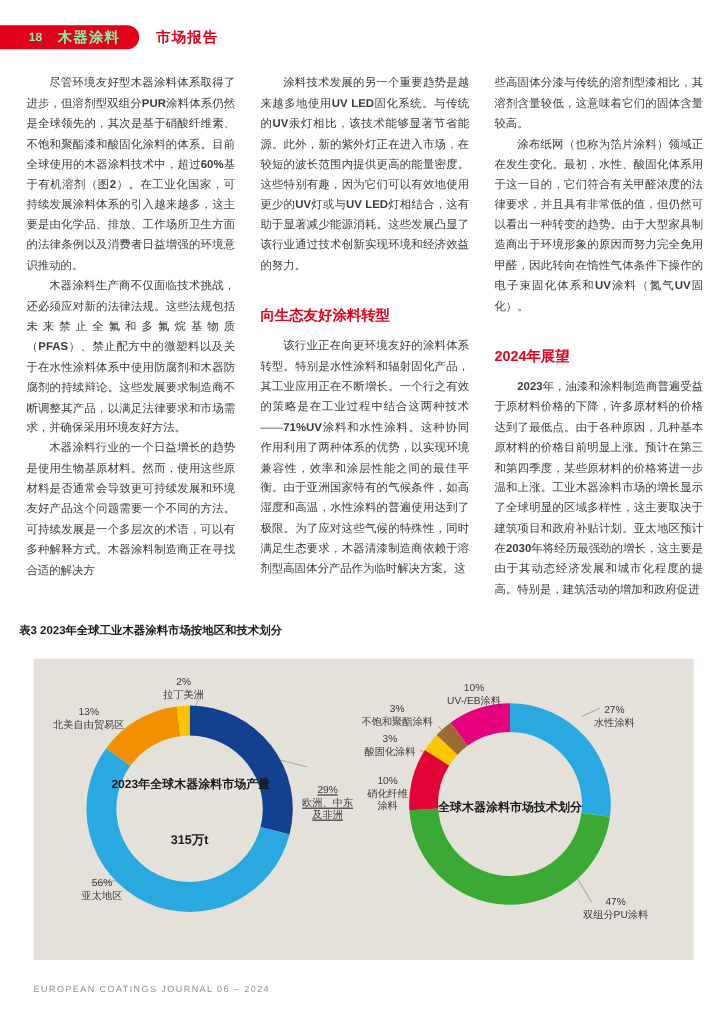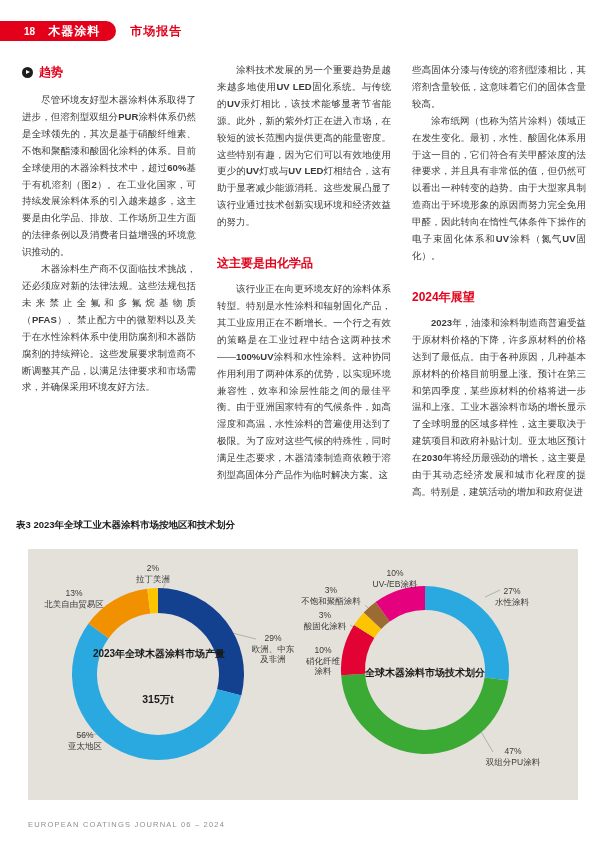--- a/index.html
+++ b/index.html
@@ -5,21 +5,21 @@
   html,body{margin:0;padding:0;background:#888;}
   .page{
     position:relative;width:600px;height:849px;background:#ffffff;
     font-family:"Liberation Sans","DejaVu Sans",sans-serif;
     color:#3b3b3b;overflow:hidden;margin:0 auto;
   }
   
   .masthead{position:absolute;left:0;top:21px;height:20px;display:flex;align-items:center;}
   .pill{
     display:flex;align-items:center;gap:13px;height:20px;background:#e2001a;
-    border-radius:0 10px 10px 0;padding:0 16px 0 24px;color:#ffffff;
+    border-radius:0 10px 10px 0;padding:0 16px 0 24px;color:#86efac;
   }
   .pill .pgnum{font-size:10px;font-weight:bold;}
   .pill .section{font-size:12px;font-weight:bold;letter-spacing:1px;}
   .category{color:#e2001a;font-size:12px;font-weight:bold;margin-left:14px;letter-spacing:1px;}
   
   .columns{position:absolute;left:22px;top:62px;width:564px;display:flex;gap:21px;}
   .col{width:174px;font-size:9.5px;line-height:16.9px;text-align:justify;text-justify:inter-ideograph;}
   .col p{margin:0;text-indent:2em;}
   .col p.noindent{text-indent:0;}
   .col .heading{
@@ -61,33 +61,30 @@
   <header class="masthead">
     <div class="pill">
       <span class="pgnum">18</span>
       <span class="section">木器涂料</span>
     </div>
     <span class="category">市场报告</span>
   </header>
 
   <main class="columns">
     <div class="col">
-        <div class="heading first">
-          <span class="play-icon"></span>
-          <span>趋势</span>
-        </div>
         <p>尽管环境友好型木器涂料体系取得了进步，但溶剂型双组分<b>PUR</b>涂料体系仍然是全球领先的，其次是基于硝酸纤维素、不饱和聚酯漆和酸固化涂料的体系。目前全球使用的木器涂料技术中，超过<b>60%</b>基于有机溶剂（图<b>2</b>）。在工业化国家，可持续发展涂料体系的引入越来越多，这主要是由化学品、排放、工作场所卫生方面的法律条例以及消费者日益增强的环境意识推动的。</p>
         <p>木器涂料生产商不仅面临技术挑战，还必须应对新的法律法规。这些法规包括未来禁止全氟和多氟烷基物质（<b>PFAS</b>）、禁止配方中的微塑料以及关于在水性涂料体系中使用防腐剂和木器防腐剂的持续辩论。这些发展要求制造商不断调整其产品，以满足法律要求和市场需求，并确保采用环境友好方法。</p>
+        <p>木器涂料行业的一个日益增长的趋势是使用生物基原材料。然而，使用这些原材料是否通常会导致更可持续发展和环境友好产品这个问题需要一个不同的方法。可持续发展是一个多层次的术语，可以有多种解释方式。木器涂料制造商正在寻找合适的解决方</p>
       </div>
     <div class="col">
         <p>涂料技术发展的另一个重要趋势是越来越多地使用<b>UV</b> <b>LED</b>固化系统。与传统的<b>UV</b>汞灯相比，该技术能够显著节省能源。此外，新的紫外灯正在进入市场，在较短的波长范围内提供更高的能量密度。这些特别有趣，因为它们可以有效地使用更少的<b>UV</b>灯或与<b>UV</b> <b>LED</b>灯相结合，这有助于显著减少能源消耗。这些发展凸显了该行业通过技术创新实现环境和经济效益的努力。</p>
         <div class="heading">
-          <span>这主要是由化学品</span>
+          <span>向生态友好涂料转型</span>
         </div>
-        <p>该行业正在向更环境友好的涂料体系转型。特别是水性涂料和辐射固化产品，其工业应用正在不断增长。一个行之有效的策略是在工业过程中结合这两种技术——<b>100%UV</b>涂料和水性涂料。这种协同作用利用了两种体系的优势，以实现环境兼容性，效率和涂层性能之间的最佳平衡。由于亚洲国家特有的气候条件，如高湿度和高温，水性涂料的普遍使用达到了极限。为了应对这些气候的特殊性，同时满足生态要求，木器清漆制造商依赖于溶剂型高固体分产品作为临时解决方案。这</p>
+        <p>该行业正在向更环境友好的涂料体系转型。特别是水性涂料和辐射固化产品，其工业应用正在不断增长。一个行之有效的策略是在工业过程中结合这两种技术——<b>71%UV</b>涂料和水性涂料。这种协同作用利用了两种体系的优势，以实现环境兼容性，效率和涂层性能之间的最佳平衡。由于亚洲国家特有的气候条件，如高湿度和高温，水性涂料的普遍使用达到了极限。为了应对这些气候的特殊性，同时满足生态要求，木器清漆制造商依赖于溶剂型高固体分产品作为临时解决方案。这</p>
       </div>
     <div class="col">
         <p class="noindent">些高固体分漆与传统的溶剂型漆相比，其溶剂含量较低，这意味着它们的固体含量较高。</p>
         <p>涂布纸网（也称为箔片涂料）领域正在发生变化。最初，水性、酸固化体系用于这一目的，它们符合有关甲醛浓度的法律要求，并且具有非常低的值，但仍然可以看出一种转变的趋势。由于大型家具制造商出于环境形象的原因而努力完全免用甲醛，因此转向在惰性气体条件下操作的电子束固化体系和<b>UV</b>涂料（氮气<b>UV</b>固化）。</p>
         <div class="heading">
           <span>2024年展望</span>
         </div>
         <p><b>2023</b>年，油漆和涂料制造商普遍受益于原材料价格的下降，许多原材料的价格达到了最低点。由于各种原因，几种基本原材料的价格目前明显上涨。预计在第三和第四季度，某些原材料的价格将进一步温和上涨。工业木器涂料市场的增长显示了全球明显的区域多样性，这主要取决于建筑项目和政府补贴计划。亚太地区预计在<b>2030</b>年将经历最强劲的增长，这主要是由于其动态经济发展和城市化程度的提高。特别是，建筑活动的增加和政府促进</p>
       </div>
   </main>
@@ -111,21 +108,21 @@
         <line x1="337" y1="56" x2="347" y2="66" stroke="#b3b0a9" stroke-width="1"></line>
         <line x1="372" y1="41" x2="380" y2="53" stroke="#b3b0a9" stroke-width="1"></line>
         <path d="M397 37 A84 84 0 0 1 480.3376349104161 131.52799161940158 L456.52688207886865 128.51999401385825 A60 60 0 0 0 397 61 Z" fill="#29a9e0"></path>
         <path d="M480.3376349104161 131.52799161940158 A84 84 0 0 1 313.16575481202517 126.27440364046231 L337.1183962943037 124.76743117175879 A60 60 0 0 0 456.52688207886865 128.51999401385825 Z" fill="#3aaa35"></path>
         <path d="M313.16575481202517 126.27440364046231 A84 84 0 0 1 326.07645425783073 75.99054922176427 L346.3403244698791 88.8503923012602 A60 60 0 0 0 337.1183962943037 124.76743117175879 Z" fill="#e20334"></path>
         <path d="M326.07645425783073 75.99054922176427 A84 84 0 0 1 335.76663529660146 63.4980431019901 L353.26188235471534 79.92717364427864 A60 60 0 0 0 346.3403244698791 88.8503923012602 Z" fill="#fdc400"></path>
         <path d="M335.76663529660146 63.4980431019901 A84 84 0 0 1 347.6260388074323 53.04257247250439 L361.73288486245167 72.45898033750314 A60 60 0 0 0 353.26188235471534 79.92717364427864 Z" fill="#9c6a33"></path>
         <path d="M347.6260388074323 53.04257247250439 A84 84 0 0 1 397.0000000000001 37 L397.0000000000001 61 A60 60 0 0 0 361.73288486245167 72.45898033750314 Z" fill="#e5007d"></path>
       </svg>
     <div id="chart-labels">
-        <div class="slice-label" style="left: 245px; top: 84px;">29%
+        <div class="slice-label" style="left: 245px; top: 104px; text-decoration: underline;">29%
 欧洲、中东
 及非洲</div>
         <div class="slice-label" style="left: 33px; top: 181px; margin-left: 24px;">56%
 亚太地区</div>
         <div class="slice-label" style="left: 46px; top: 39px;">13%
 北美自由贸易区</div>
         <div class="slice-label" style="left: 125px; top: 14px;">2%
 拉丁美洲</div>
         <div class="donut-title" style="left: 131px; top: 105px; text-align: center;">2023年全球木器涂料市场产量</div>
         <div class="donut-center-value" style="left: 130px; top: 151px;">315万t</div>

